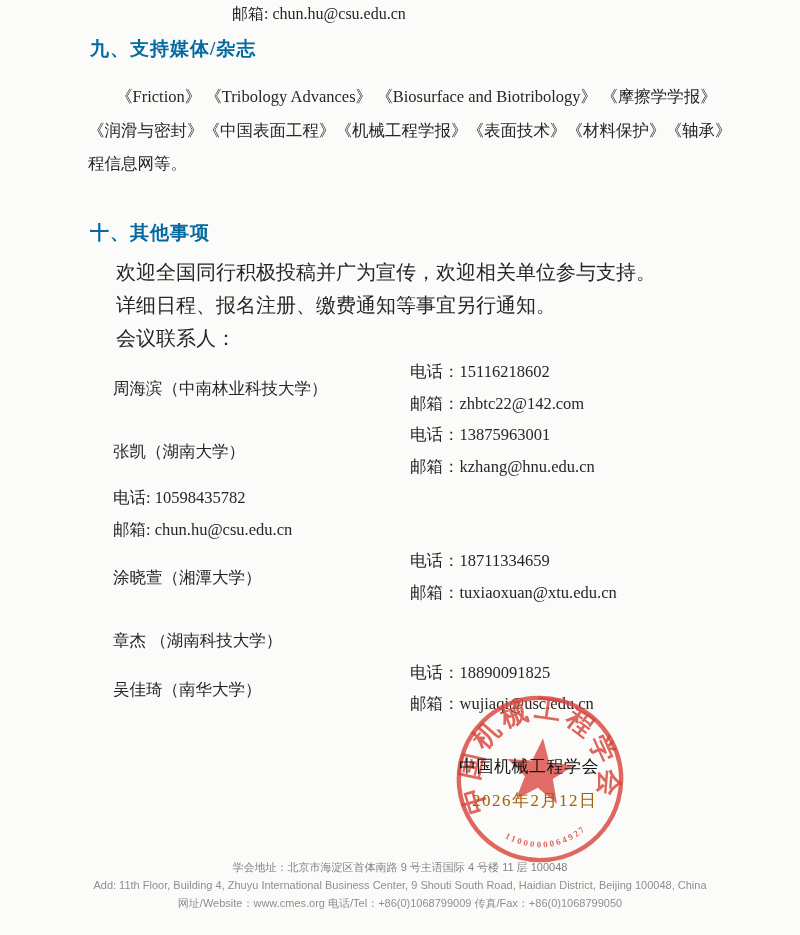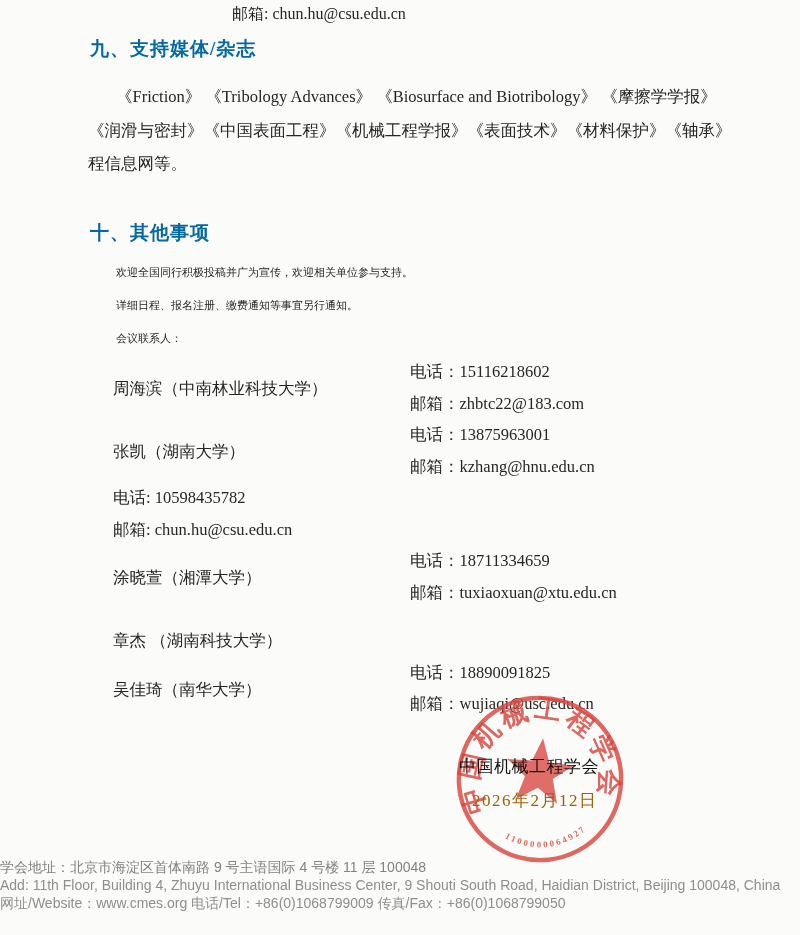--- a/index.html
+++ b/index.html
@@ -23,21 +23,21 @@
   .h9 { top:36px; }
   .h10 { top:220px; }
   .journals {
     position:absolute; left:88px; top:80px; width:640px;
     font-size:16.5px;
   }
   .journals .jline { line-height:33.5px; white-space:nowrap; }
   .journals .jline.first { text-indent:28px; }
   .para {
     position:absolute; left:88px; top:256px;
-    font-size:11px;
+    font-size:20px;
   }
   .para .pline { line-height:33px; text-indent:28px; white-space:nowrap; }
   .contacts {
     position:absolute; left:113px; top:356px;
     font-size:16.5px; width:600px;
   }
   .contact { display:grid; grid-template-columns:297px auto; }
   .contact .cname { line-height:31.5px; white-space:nowrap;margin-top:17px; }
   .contact .cline { line-height:31.5px; white-space:nowrap; }
   .seal {
@@ -56,23 +56,23 @@
     font-size:17px; color:#141414; letter-spacing:0.5px;
     z-index:3; white-space:nowrap;
   }
   .sig-date {
     position:absolute; left:472px; top:789px;
     font-size:17px; color:#a16207; letter-spacing:1.5px;
     z-index:3; white-space:nowrap;
   }
   .footer {
     position:absolute; left:0; top:858px; width:100%;
-    text-align:left;
+    text-align:center;
     font-family:"Liberation Sans","DejaVu Sans",sans-serif;
-    font-size:14px; line-height:18px;
+    font-size:11px; line-height:18px;
     color:#8e8e8e;
     z-index:1;
   }
   .footer .f1 { color:#828282; }
 </style>
 </head>
 <body>
 
 <div class="top-email">邮箱: chun.hu@csu.edu.cn</div>
 
@@ -91,21 +91,21 @@
   <div class="pline">详细日程、报名注册、缴费通知等事宜另行通知。</div>
   <div class="pline">会议联系人：</div>
 </div>
 
 <div class="contacts">
 
   <div class="contact">
     <div class="cname">周海滨（中南林业科技大学）</div>
     <div>
       <div class="cline"><span>电话：</span><span>15116218602</span></div>
-      <div class="cline"><span>邮箱：</span><span>zhbtc22@183.com</span></div>
+      <div class="cline"><span>邮箱：</span><span>zhbtc22@142.com</span></div>
     </div>
   </div>
 
   <div class="contact">
     <div class="cname">张凯（湖南大学）</div>
     <div>
       <div class="cline"><span>电话：</span><span>13875963001</span></div>
       <div class="cline"><span>邮箱：</span><span>kzhang@hnu.edu.cn</span></div>
     </div>
   </div>

